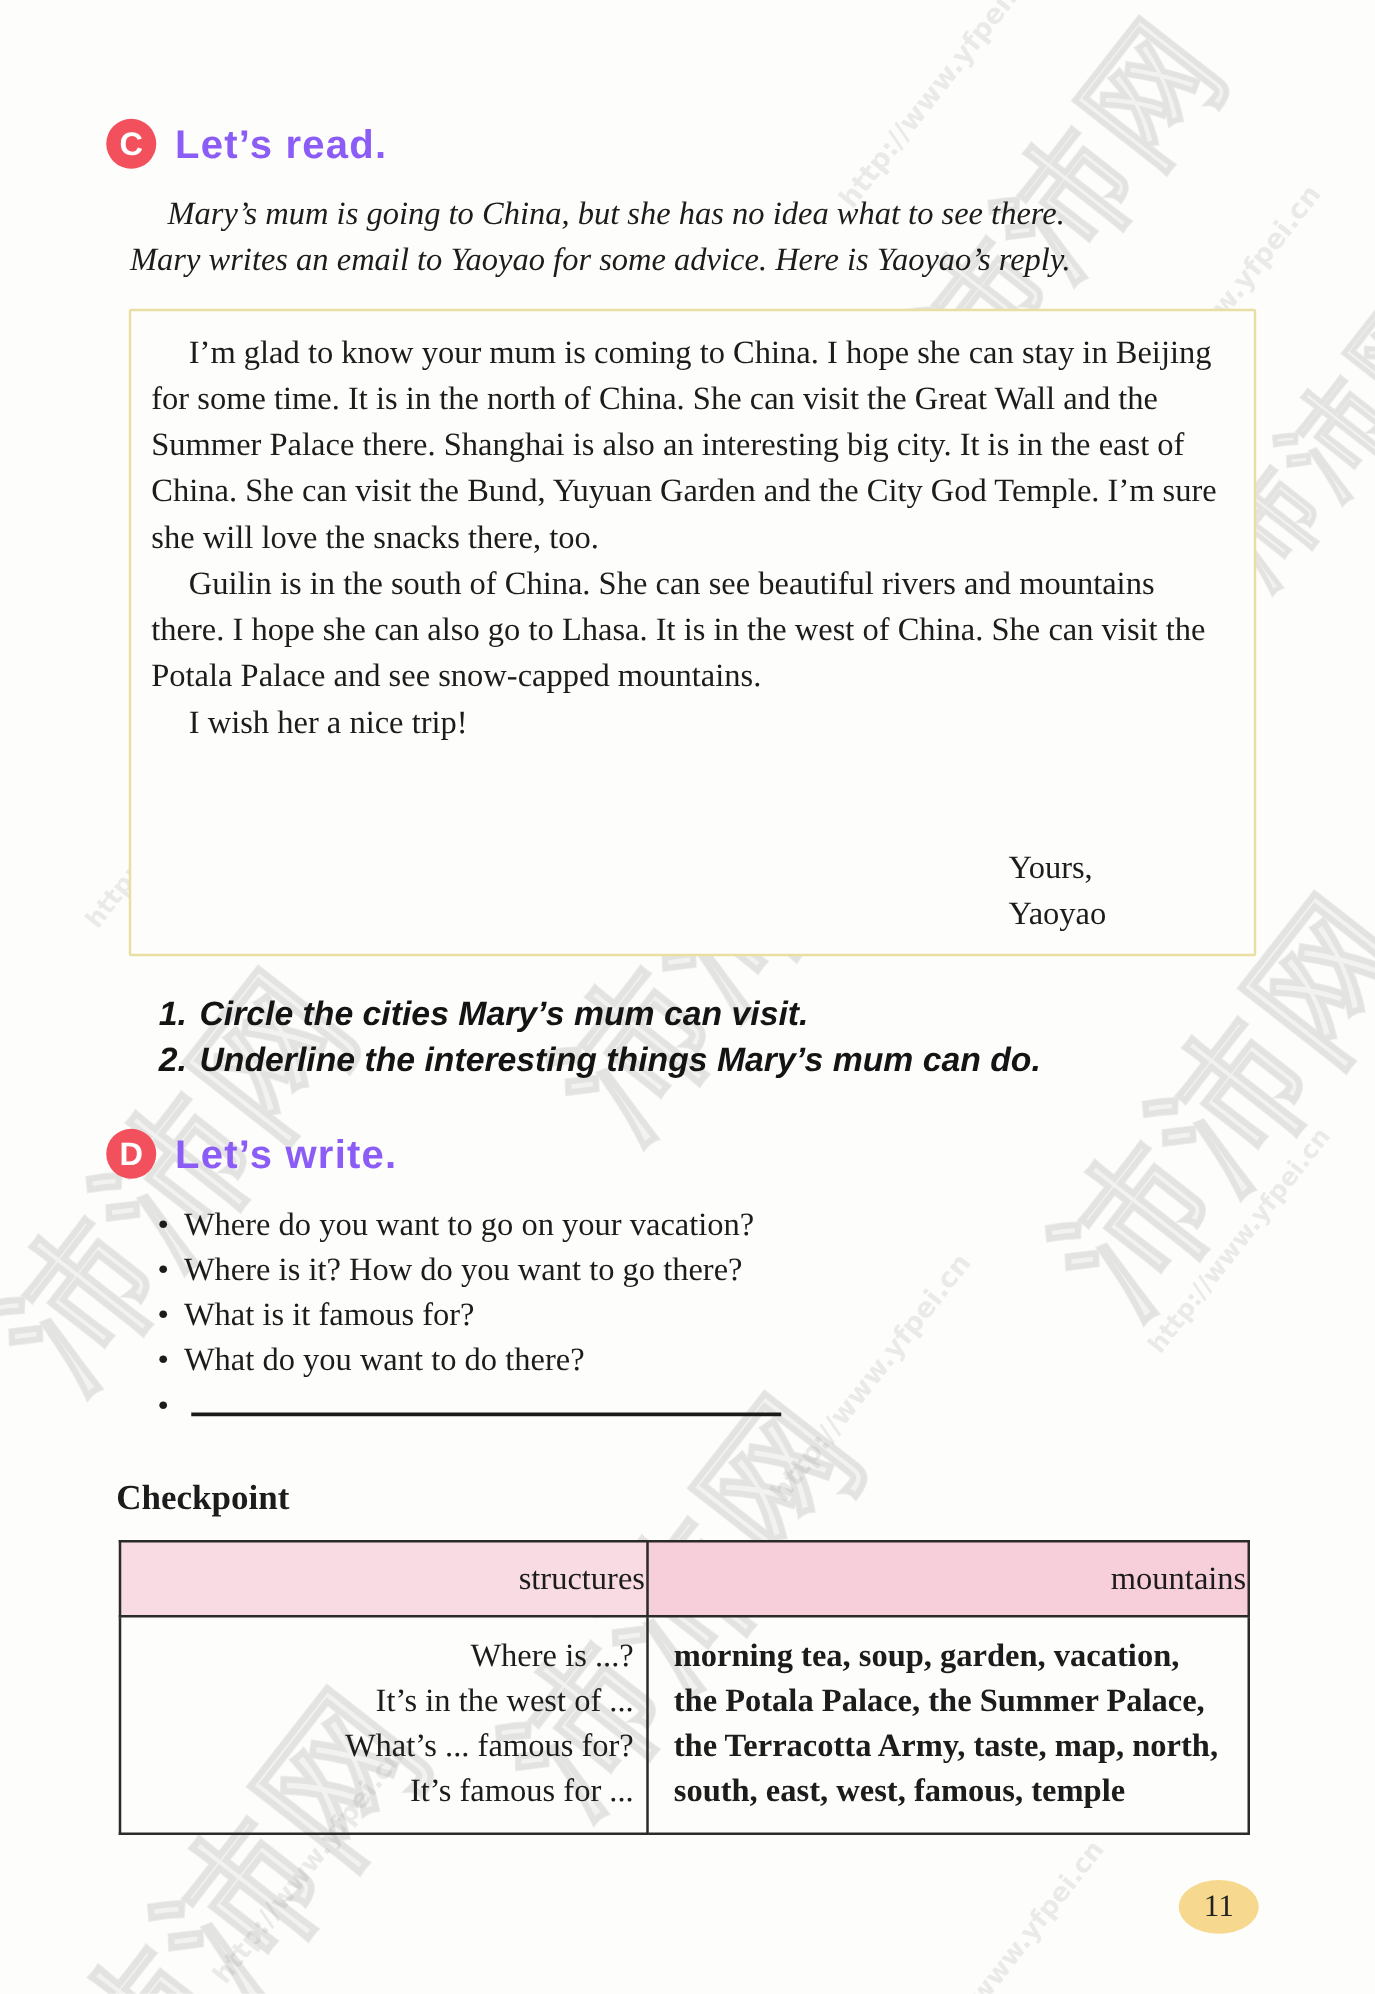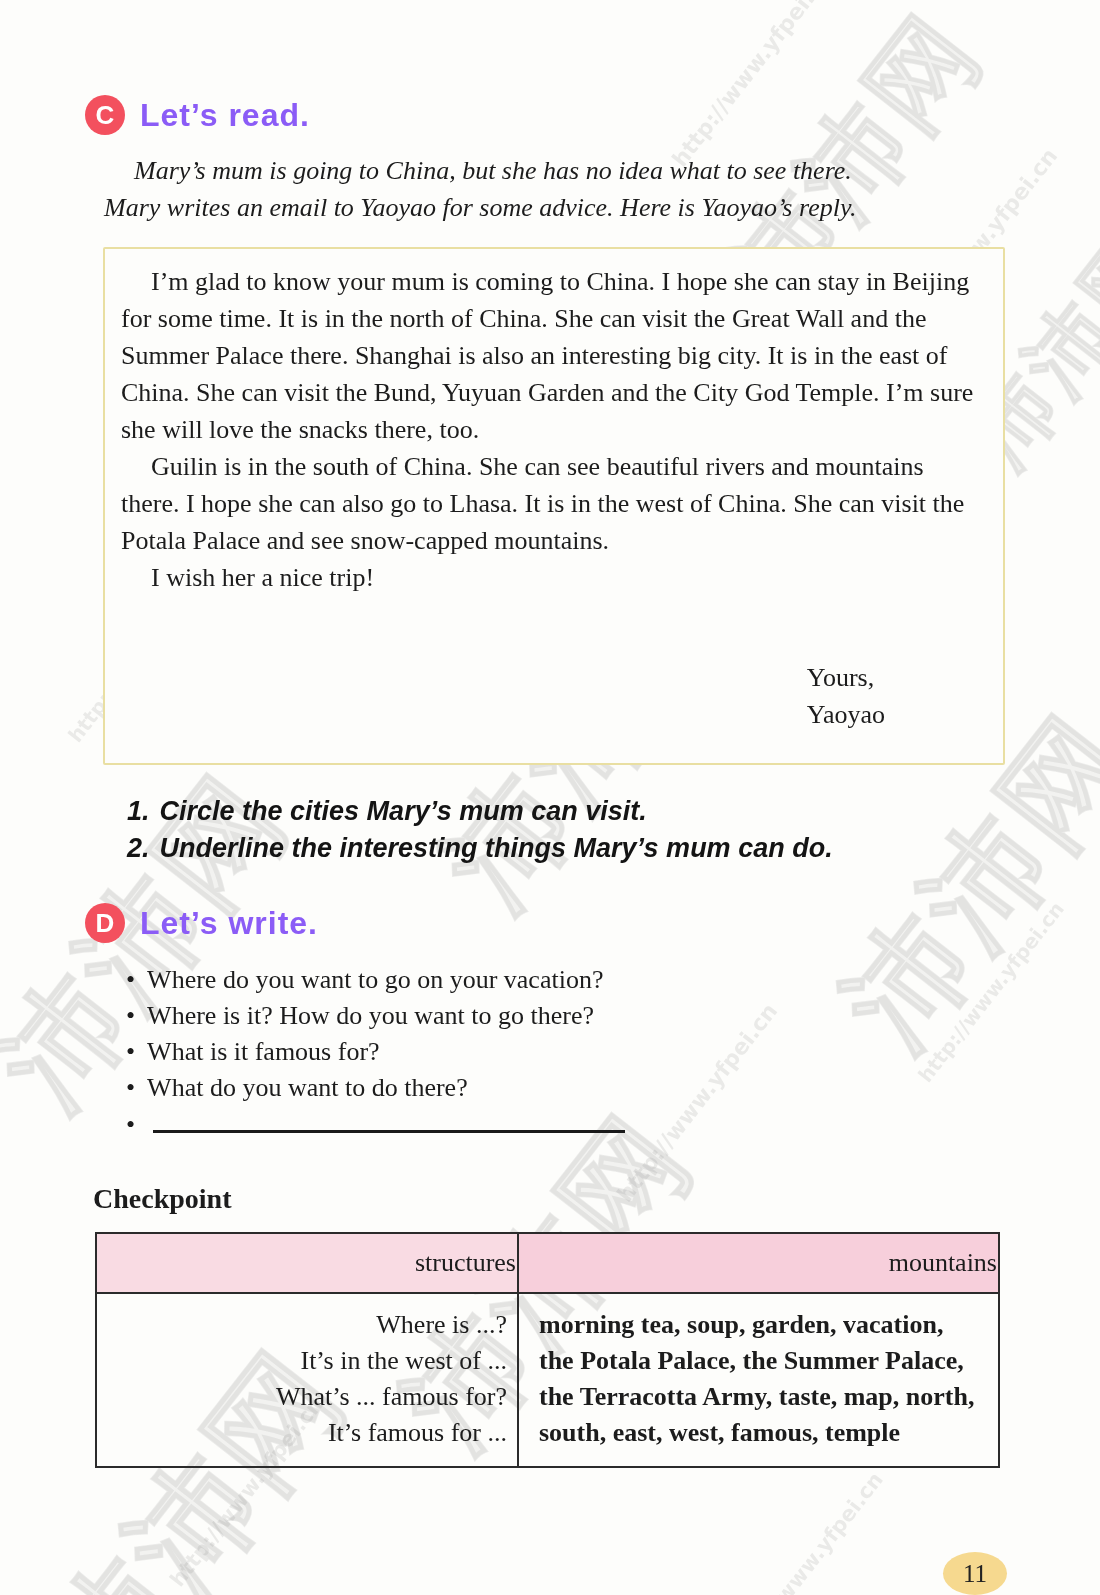--- a/index.html
+++ b/index.html
@@ -71,21 +71,21 @@
   .letter {
     position: absolute; left: 103px; top: 247px;
     width: 902px; height: 518px; box-sizing: border-box;
     border: 2px solid #e9dfa2; border-radius: 2px;
     background: #fdfdfb;
     padding: 14px 20px 0 16px;
     font-size: 26px; line-height: 37px;
   }
   .letter p { margin: 0; text-indent: 30px; }
   .salutation { text-indent: 0; }
-  .closing { position: absolute; right: 118px; top: 410px; line-height: 37px; }
+  .closing { position: absolute; right: 118px; top: 426px; line-height: 37px; }
 
   
   .tasks {
     position: absolute; left: 127px; top: 793px;
     font-family: "Liberation Sans", sans-serif;
     font-weight: bold; font-style: italic;
     font-size: 27px; line-height: 37px; color: #141414;
   }
   .task-row { display: flex; gap: 10px; }
 
@@ -117,21 +117,21 @@
   .cp-body td { vertical-align: top; }
   .cp-body .cell-structures { padding: 13px 10px 15px 34px; line-height: 36px; text-align: right; }
   .cp-body .cell-vocabulary { padding: 13px 14px 15px 20px; line-height: 36px; font-weight: bold; }
 
   
   .page-num {
     position: absolute; left: 943px; top: 1504px;
     width: 64px; height: 43px; border-radius: 50%;
     background: #f6d98f;
     display: flex; align-items: center; justify-content: center;
-    font-size: 25px; color: #222222; margin-top: 48px;
+    font-size: 25px; color: #222222;
   }
 </style>
 </head>
 <body>
 
 <div class="page">
 
   <div class="wm-layer">
     <span class="wm wm-a">http://www.yfpei.cn</span>
     <span class="wm wm-big wm-b">沛沛网</span>

